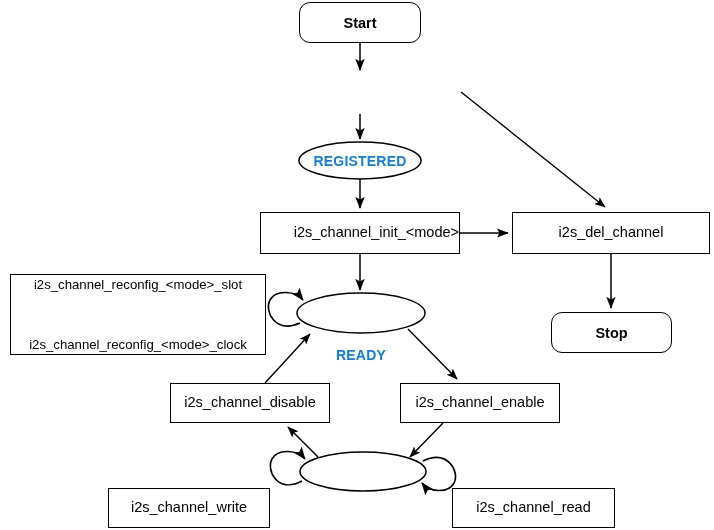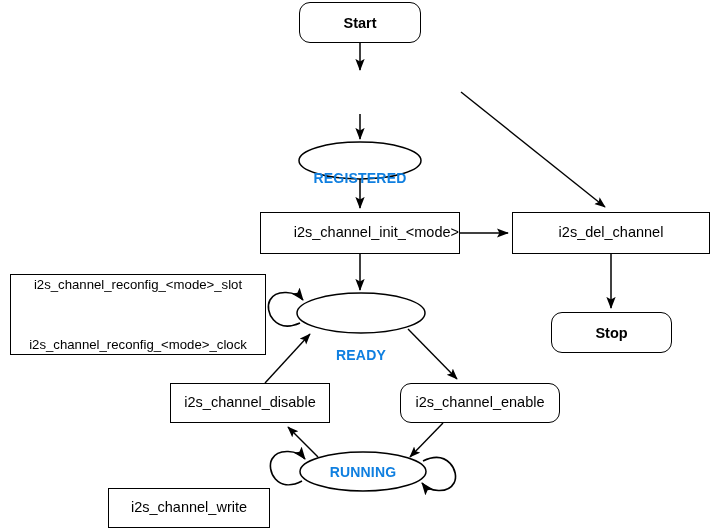--- a/index.html
+++ b/index.html
@@ -150,55 +150,55 @@
     <g>
       <path d="M 423 461 C 448 449 460 472 454 483 C 448 494 429 492 422 483" fill="none" stroke="#000000" stroke-width="1.6" marker-end="url(#arrowhead)"></path>
     </g>
   </svg>
 
   <div class="node node-terminal" style="left:299px; top:2px; width:122px; height:41px;">
     <span>Start</span>
   </div>
 
 
-  <div class="node node-state" style="left:299px; top:159px; width:122px; height:37px;">
+  <div class="node node-state" style="left:299px; top:142px; width:122px; height:37px;">
     <span class="state-label" style="color:#0f7fe0;">REGISTERED</span>
   </div>
 
   <div class="node node-rect" style="left:260px; top:212px; width:200px; height:42px;justify-content:flex-end;">
     <span>i2s_channel_init_&lt;mode&gt;</span>
   </div>
 
   <div class="node node-rect" style="left:512px; top:212px; width:198px; height:42px;">
     <span>i2s_del_channel</span>
   </div>
 
   <div class="node node-terminal" style="left:551px; top:312px; width:121px; height:41px;">
     <span>Stop</span>
   </div>
 
   <div class="node node-state" style="left:297px; top:293px; width:128px; height:40px;margin-top:42px;">
     <span class="state-label" style="color:#0f7fe0;">READY</span>
   </div>
 
-  <div class="node node-state" style="left:300px; top:452px; width:126px; height:39px;">
-    <span class="state-label" style="color:#0f7fe0;">RUNNING</span>
-  </div>
 
   <div class="node node-rect" style="left:170px; top:383px; width:160px; height:40px;">
     <span>i2s_channel_disable</span>
   </div>
 
-  <div class="node node-rect" style="left:400px; top:383px; width:160px; height:40px;border-radius:11px;">
+  <div class="node node-rect" style="left:400px; top:383px; width:160px; height:40px;">
     <span>i2s_channel_enable</span>
   </div>
 
   <div class="node node-rect" style="left:108px; top:488px; width:162px; height:40px;">
     <span>i2s_channel_write</span>
   </div>
 
+  <div class="node node-rect" style="left:452px; top:488px; width:163px; height:40px;">
+    <span>i2s_channel_read</span>
+  </div>
 
   <div class="node node-rect node-multiline" style="left:10px; top:274px; width:256px; height:81px;">
     <span class="line">i2s_channel_reconfig_&lt;mode&gt;_slot</span>
     <span class="line">i2s_channel_reconfig_&lt;mode&gt;_clock</span>
   </div>
 
 </div>
 
 </body></html>

